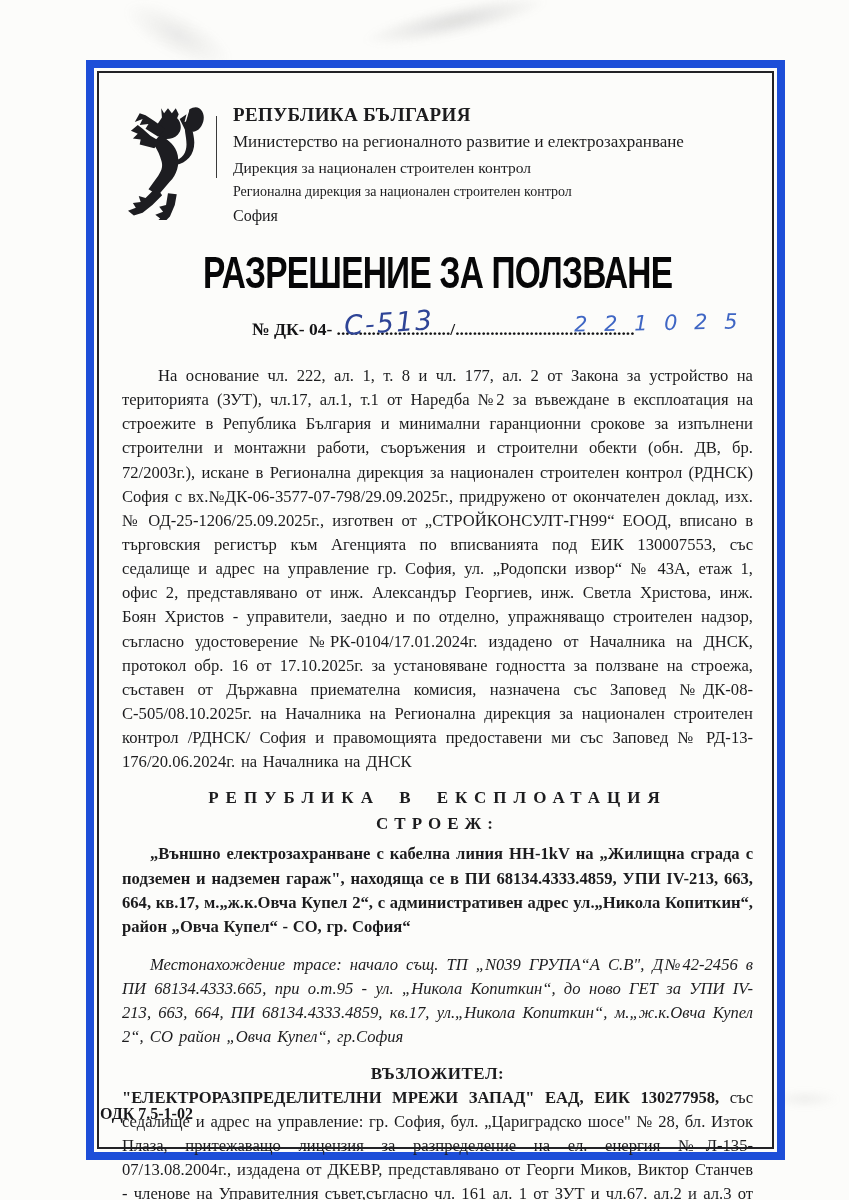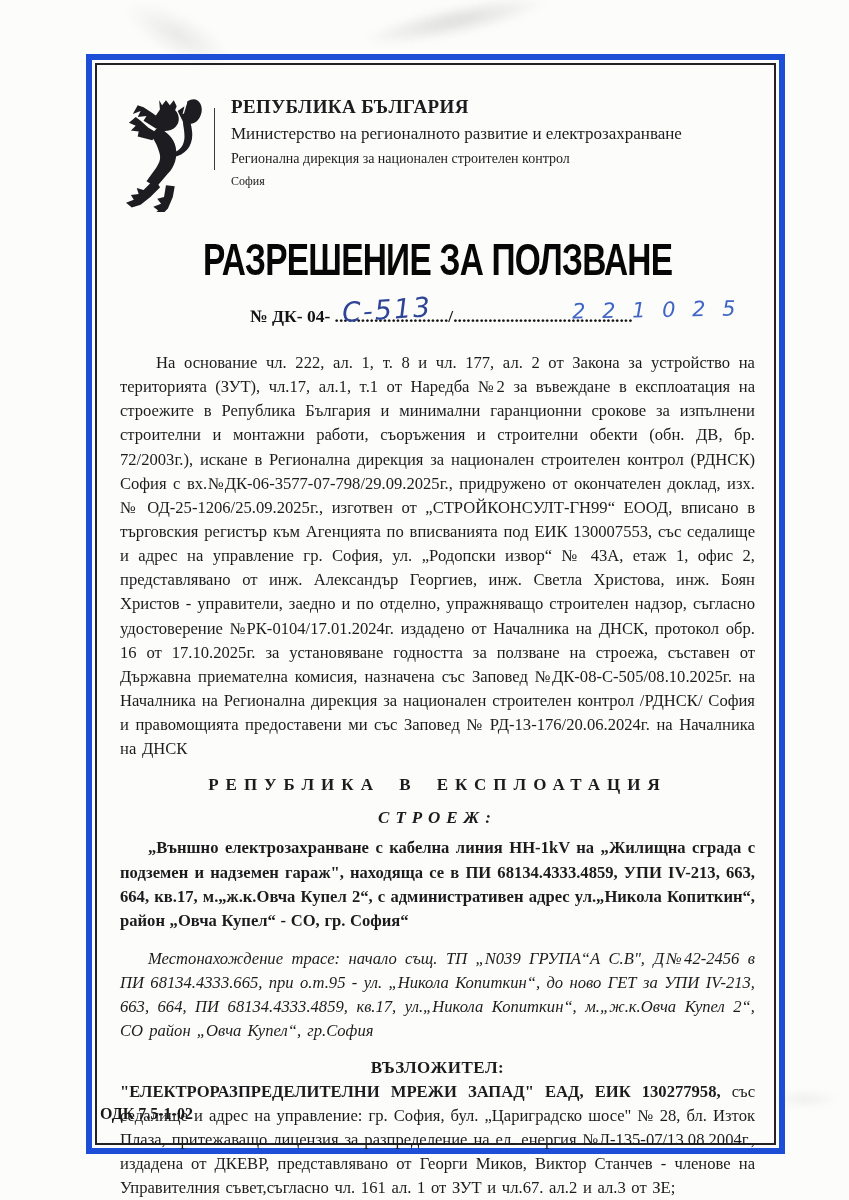--- a/index.html
+++ b/index.html
@@ -13,42 +13,42 @@
   .smudge{position:absolute;border-radius:50%;pointer-events:none;filter:blur(3px);}
   .smudge1{left:360px;top:6px;width:190px;height:30px;transform:rotate(-12deg);
     background:radial-gradient(ellipse at center, rgba(110,110,110,.22), rgba(110,110,110,0) 70%);}
   .smudge2{left:118px;top:14px;width:120px;height:42px;transform:rotate(28deg);
     background:radial-gradient(ellipse at center, rgba(120,120,120,.14), rgba(120,120,120,0) 70%);}
   .smudge3{left:770px;top:1090px;width:70px;height:18px;
     background:radial-gradient(ellipse at center, rgba(140,140,140,.12), rgba(140,140,140,0) 70%);}
 
   
   .frame{
-    position:absolute;left:86px;top:54px;width:699px;height:1100px;
-    border:6px solid #1d4ed8;box-sizing:border-box;background:transparent;
+    position:absolute;left:86px;top:60px;width:699px;height:1100px;
+    border:8px solid #1d4ed8;box-sizing:border-box;background:transparent;
   }
   .frame-inner{
     position:absolute;left:3px;top:3px;right:3px;bottom:3px;
     border:2px solid #222226;
   }
   .content{
     position:absolute;left:4px;top:4px;right:4px;bottom:4px;
     padding:30px 20px 0 24px;box-sizing:border-box;
   }
 
   
   .hdr{display:flex;align-items:flex-start;margin-left:6px;}
   .lion{width:78px;height:118px;flex:0 0 auto;}
   .hdr-divider{width:1px;height:62px;background:#3a3a3a;margin:14px 0 0 10px;flex:0 0 auto;}
   .hdr-text{margin-left:16px;padding-top:2px;}
   .hdr-country{font-size:19px;font-weight:bold;letter-spacing:.4px;margin:0 0 6px 0;}
   .hdr-ministry{font-size:17px;margin:0 0 7px 0;}
   .hdr-dir{font-size:15.5px;margin:0 0 7px 0;}
   .hdr-rdir{font-size:14px;margin:0 0 7px 0;}
-  .hdr-city{font-size:12px;margin:0;}
+  .hdr-city{font-size:16px;margin:0;}
 
   
   .title-wrap{text-align:center;margin-top:26px;height:46px;}
   .title{
     display:inline-block;font-family:"Liberation Sans", sans-serif;
     font-weight:bold;font-size:44px;line-height:44px;letter-spacing:-1px;
     transform:scaleX(.76);transform-origin:center;color:#070708;
     white-space:nowrap;
   }
 
@@ -72,21 +72,21 @@
   
   .para{
     font-size:16.6px;line-height:1.455;text-align:justify;margin:0;
     text-indent:36px;word-spacing:1.5px;
   }
   .para-legal{margin-top:24px;}
   .h-center{
     text-align:center;font-weight:bold;font-size:17px;margin:0;
   }
   .h-commission{margin-top:14px;letter-spacing:7px;word-spacing:8px;}
-  .h-stroe{margin-top:13px;letter-spacing:6px;font-style:italic;}
+  .h-stroe{margin-top:6px;letter-spacing:6px;}
   .para-bold{font-weight:bold;margin-top:8px;text-indent:28px;word-spacing:.5px;}
   .para-italic{font-style:italic;margin-top:14px;text-indent:28px;word-spacing:2px;}
   .h-client{margin-top:14px;letter-spacing:.5px;}
   .para-client{margin-top:2px;text-indent:0;}
   .para-client .lead{font-weight:bold;}
 
   
   .footer-code{
     position:absolute;left:100px;top:1105px;font-size:16px;font-weight:bold;color:#17171a;
   }
@@ -114,20 +114,21 @@
           <path d="M29 83l-11 11-7-2 2 6-8 1 3 5-8 3 6 5 9-3 10-8 10-10z"></path>
           <path d="M41 89l-2 12-7 2 4 5-8 3 5 4-6 5 9 0 7-7 5-12 2-11z"></path>
           <path d="M47 56c9-2 13-9 13-17 0-9-3-15-1-22l4-13 6 2-3 12c-1 6 2 11 2 19 0 13-8 21-19 23z"></path>
           <path d="M63 3c5-3 10-3 13 2 3 5 2 12-2 17-4 5-9 5-12 1-3-4-2-9 0-13z"></path>
         </g>
       </svg>
       <div class="hdr-divider"></div>
       <div class="hdr-text">
         <p class="hdr-country">РЕПУБЛИКА БЪЛГАРИЯ</p>
         <p class="hdr-ministry">Министерство на регионалното развитие и електрозахранване</p>
+        <p class="hdr-dir">Дирекция за национален строителен контрол</p>
         <p class="hdr-rdir">Регионална дирекция за национален строителен контрол</p>
         <p class="hdr-city">София</p>
       </div>
     </div>
 
     <div class="title-wrap">
       <span class="title">РАЗРЕШЕНИЕ ЗА ПОЛЗВАНЕ</span>
     </div>
 
     <div class="numline">

